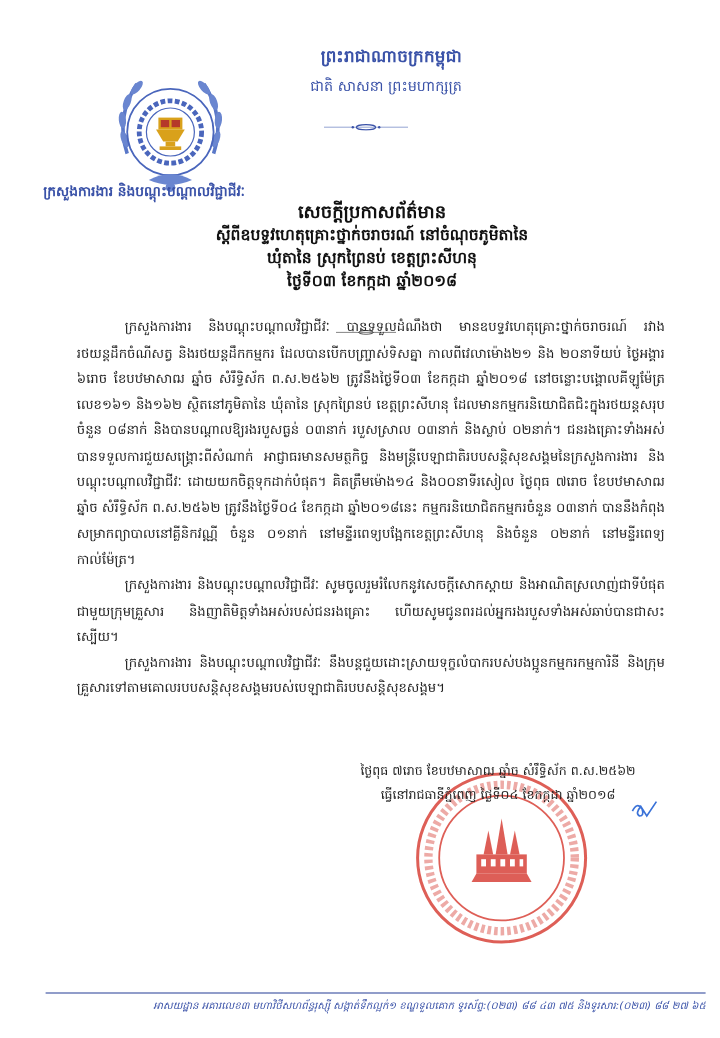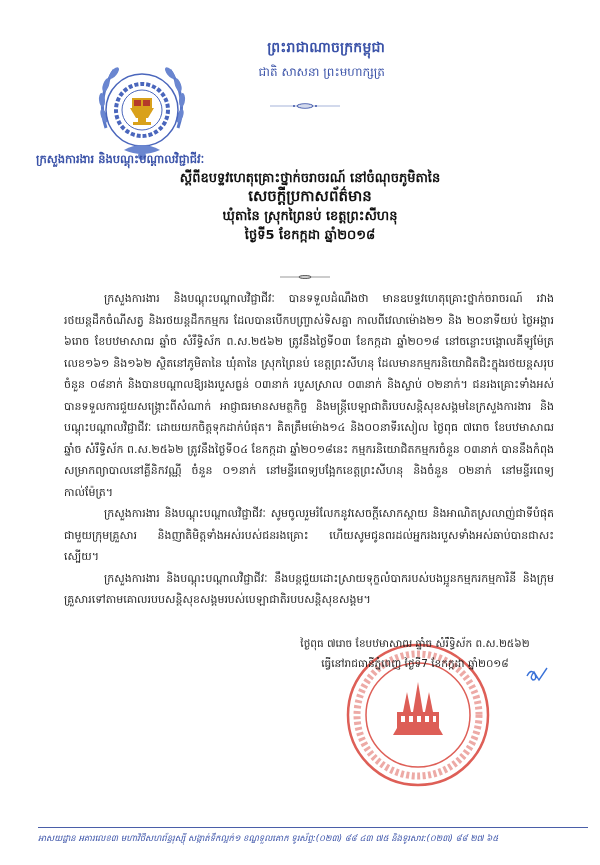--- a/index.html
+++ b/index.html
@@ -23,35 +23,35 @@
     .ministry {
       position: absolute; left: 36px; top: 152px;
       color: #3a52a8; font-weight: bold; font-size: 11.5px;
     }
     .title-block {
       position: absolute; left: 80px; top: 168px; width: 460px; text-align: center;
       font-weight: bold; color: #111; font-size: 13px; line-height: 19px;
     }
     .divider-small { position: absolute; left: 280px; top: 264px; width: 50px; height: 4px; }
     .body-text {
-      position: absolute; left: 64px; top: 288px; width: 490px;
+      position: absolute; left: 64px; top: 262px; width: 490px;
       font-size: 11px; line-height: 21.5px; color: #222; text-align: justify;
     }
     .body-text p { margin: 0; text-indent: 40px; }
     .closing {
       position: absolute; left: 270px; top: 633px; width: 290px; text-align: center;
       font-size: 10.5px; line-height: 20px; color: #222;
     }
     .seal { position: absolute; left: 343px; top: 640px; width: 150px; height: 150px; }
     .signature { position: absolute; left: 525px; top: 666px; width: 26px; height: 18px; }
     .footer-line {
       position: absolute; left: 38px; top: 827px; width: 550px; height: 1px; background: #4a5ea8;
     }
     .footer-text {
-      position: absolute; left: 38px; top: 833px; width: 550px; text-align: left;
+      position: absolute; left: 38px; top: 833px; width: 550px; text-align: right;
       color: #3a52a8; font-size: 8.5px; font-style: italic;
     }
   </style>
 </head>
 <body>
 
 <div class="page">
 
   <div class="logo">
     <svg width="100" height="106" viewBox="0 0 100 106">
@@ -94,24 +94,24 @@
       <line x1="0" y1="3" x2="70" y2="3" stroke="#6a80c0" stroke-width="0.6"></line>
       <ellipse cx="35" cy="3" rx="8" ry="2.2" fill="none" stroke="#3a52a8" stroke-width="1"></ellipse>
       <circle cx="24" cy="3" r="1" fill="#3a52a8"></circle>
       <circle cx="46" cy="3" r="1" fill="#3a52a8"></circle>
     </svg>
   </div>
 
   <div class="ministry">ក្រសួងការងារ និងបណ្តុះបណ្តាលវិជ្ជាជីវៈ</div>
 
   <div class="title-block">
+    <div style="font-size:15px;">សេចក្តីប្រកាសព័ត៌មាន</div>
     <div>ស្តីពីឧបទ្ទវហេតុគ្រោះថ្នាក់ចរាចរណ៍ នៅចំណុចភូមិតានៃ</div>
-    <div style="font-size:15px;">សេចក្តីប្រកាសព័ត៌មាន</div>
     <div>ឃុំតានៃ ស្រុកព្រៃនប់ ខេត្តព្រះសីហនុ</div>
-    <div>ថ្ងៃទី5 ខែកក្កដា ឆ្នាំ២០១៨</div>
+    <div>ថ្ងៃទី០៣ ខែកក្កដា ឆ្នាំ២០១៨</div>
   </div>
 
   <div class="divider-small">
     <svg width="50" height="4" viewBox="0 0 50 4">
       <line x1="0" y1="2" x2="50" y2="2" stroke="#555" stroke-width="0.6"></line>
       <ellipse cx="25" cy="2" rx="6" ry="1.6" fill="none" stroke="#333" stroke-width="0.8"></ellipse>
     </svg>
   </div>
 
   <div class="body-text">
@@ -138,21 +138,21 @@
         <rect x="66" y="76" width="4" height="6"></rect>
         <rect x="74" y="76" width="4" height="6"></rect>
         <rect x="82" y="76" width="4" height="6"></rect>
         <rect x="90" y="76" width="3" height="6"></rect>
       </g>
     </svg>
   </div>
 
   <div class="closing">
     <div>ថ្ងៃពុធ ៧រោច ខែបឋមាសាឍ ឆ្នាំច សំរឹទ្ធិស័ក ព.ស.២៥៦២</div>
-    <div>ធ្វើនៅរាជធានីភ្នំពេញ ថ្ងៃទី7 ខែកក្កដា ឆ្នាំ២០១៨</div>
+    <div>ធ្វើនៅរាជធានីភ្នំពេញ ថ្ងៃទី០៤ ខែកក្កដា ឆ្នាំ២០១៨</div>
   </div>
 
   <div class="signature">
     <svg width="26" height="18" viewBox="0 0 26 18">
       <path d="M2 10 Q6 2 10 8 Q12 14 8 14 Q4 12 9 6 L14 14 L22 2" fill="none" stroke="#3a72d8" stroke-width="1.4"></path>
     </svg>
   </div>
 
   <div class="footer-line"></div>
   <div class="footer-text">អាសយដ្ឋាន អគារលេខ៣ មហាវិថីសហព័ន្ធរុស្ស៊ី សង្កាត់ទឹកល្អក់១ ខណ្ឌទួលគោក ទូរស័ព្ទ:(០២៣) ៨៨ ៤៣ ៧៥ និងទូរសារ:(០២៣) ៨៨ ២៧ ៦៥</div>

